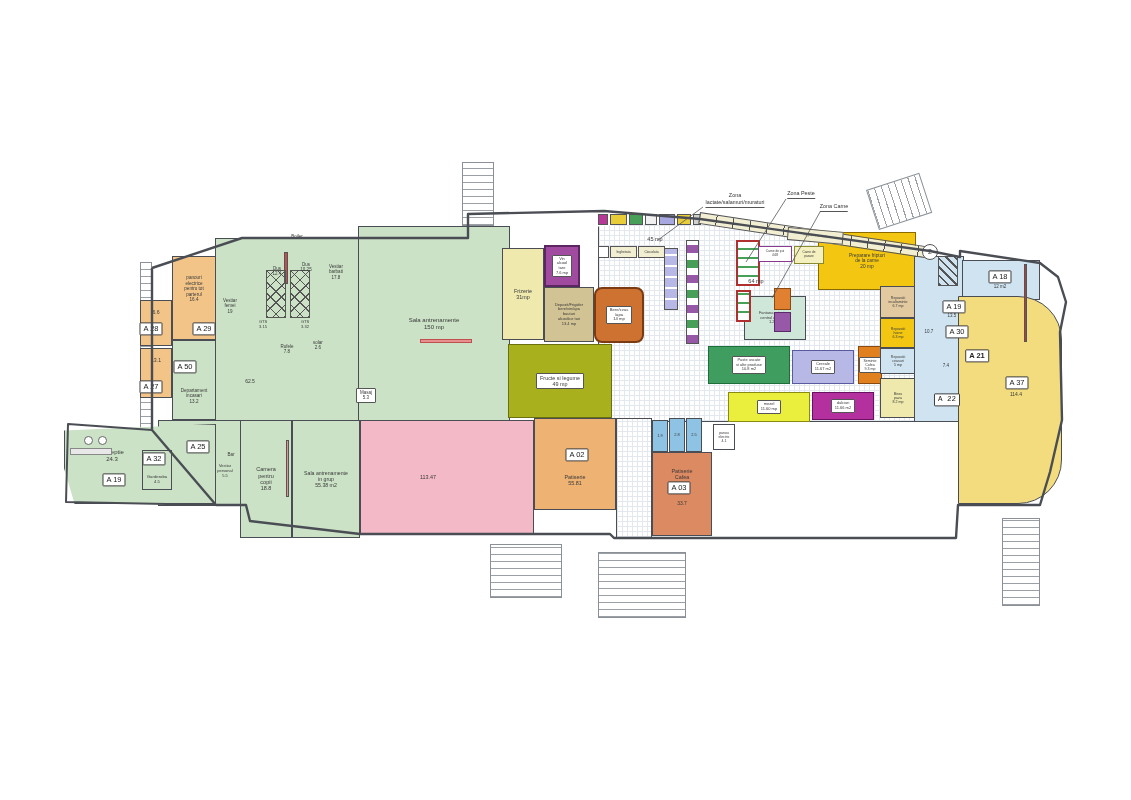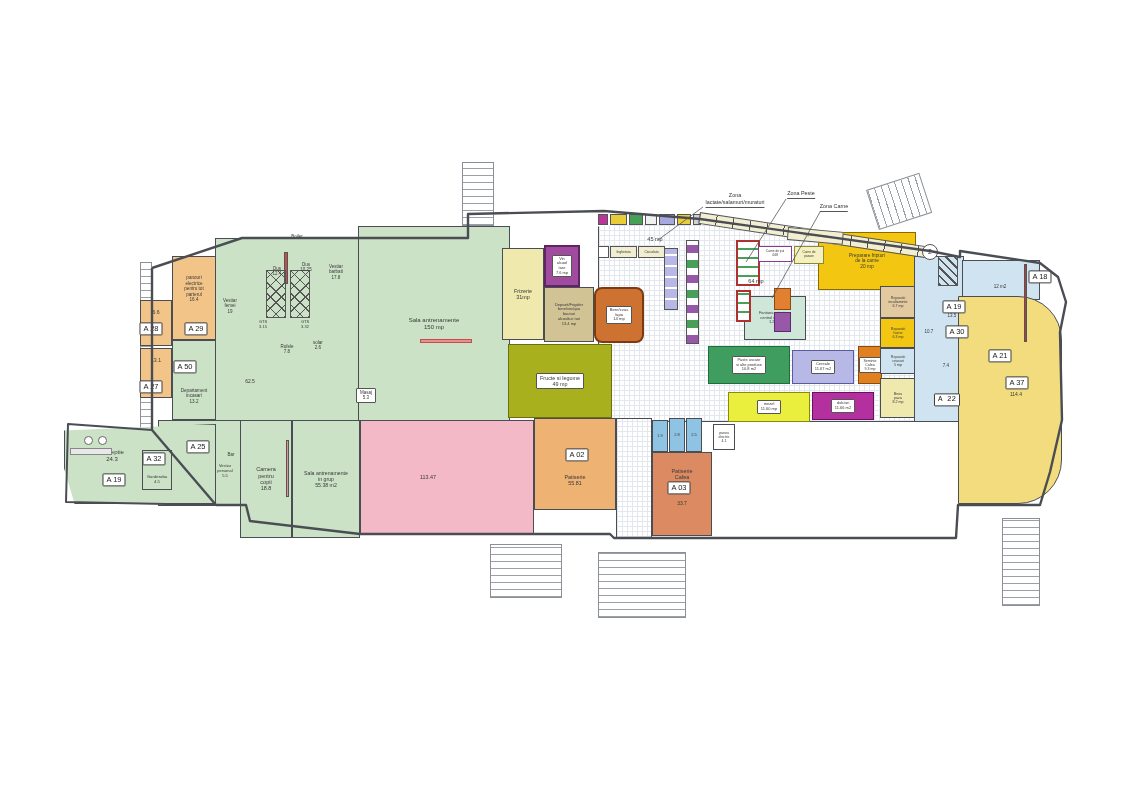--- a/index.html
+++ b/index.html
@@ -255,30 +255,30 @@
       <div class="flabel" style="left: 756px; top: 278px; font-size: 5.5px;">64 mp</div>
       <div class="flabel" style="left: 1000px; top: 284px; font-size: 4.5px;">12 m2</div>
       <div class="flabel" style="left: 952px; top: 313px; font-size: 4.5px;">13.5</div>
       <div class="flabel" style="left: 929px; top: 329px; font-size: 4.5px;">10.7</div>
       <div class="flabel" style="left: 946px; top: 363px; font-size: 4.5px;">7.4</div>
       <div class="flabel" style="left: 1016px; top: 391px; font-size: 5px;">114.4</div>
       <div class="flabel" style="left: 682px; top: 500px; font-size: 5px;">33.7</div>
       <div class="tag" style="left: 114px; top: 480px;">A 19</div>
       <div class="tag" style="left: 151px; top: 387px;">A 27</div>
       <div class="tag" style="left: 151px; top: 329px;">A 28</div>
-      <div class="tag" style="left: 196px; top: 329px;">A 29</div>
+      <div class="tag" style="left: 204px; top: 329px;">A 29</div>
       <div class="tag" style="left: 185px; top: 367px;">A 50</div>
       <div class="tag" style="left: 198px; top: 447px;">A 25</div>
       <div class="tag" style="left: 154px; top: 459px;">A 32</div>
       <div class="tag" style="left: 577px; top: 455px;">A 02</div>
       <div class="tag" style="left: 679px; top: 488px;">A 03</div>
-      <div class="tag" style="left: 1000px; top: 277px; margin-left: 40px;">A 18</div>
+      <div class="tag" style="left: 1000px; top: 277px;">A 18</div>
       <div class="tag" style="left: 954px; top: 307px;">A 19</div>
       <div class="tag" style="left: 957px; top: 332px;">A 30</div>
-      <div class="tag" style="left: 1000px; top: 356px;">A 21</div>
+      <div class="tag" style="left: 977px; top: 356px; font-weight: bold;">A 21</div>
       <div class="tag" style="left: 947px; top: 400px; font-family: Liberation Mono, monospace;">A 22</div>
       <div class="tag" style="left: 1017px; top: 383px;">A 37</div>
       <div class="zone" style="left: 735px; top: 192px;">Zona
 lactate/salamuri/muraturi</div>
       <div class="zone" style="left: 801px; top: 190px;">Zona Peste</div>
       <div class="zone" style="left: 834px; top: 203px;">Zona Carne</div>
     </div>
   <svg id="lines" width="1131" height="800">
       <polyline points="152,268 242,238 468,238 468,214 604,211 700,219 930,251 960,257 960,251 1040,263 1058,277 1066,302 1060,332 1062,420 1050,472 1040,505 958,505 956,538 720,538 614,538 610,534 360,534 250,521 246,505 216,505 152,430 152,268" fill="none" stroke="#4a4e54" stroke-width="2.4" stroke-linejoin="round"></polyline>
       <polyline points="152,430 68,424 66,502 216,505" fill="none" stroke="#4a4e54" stroke-width="2" stroke-linejoin="round"></polyline>

